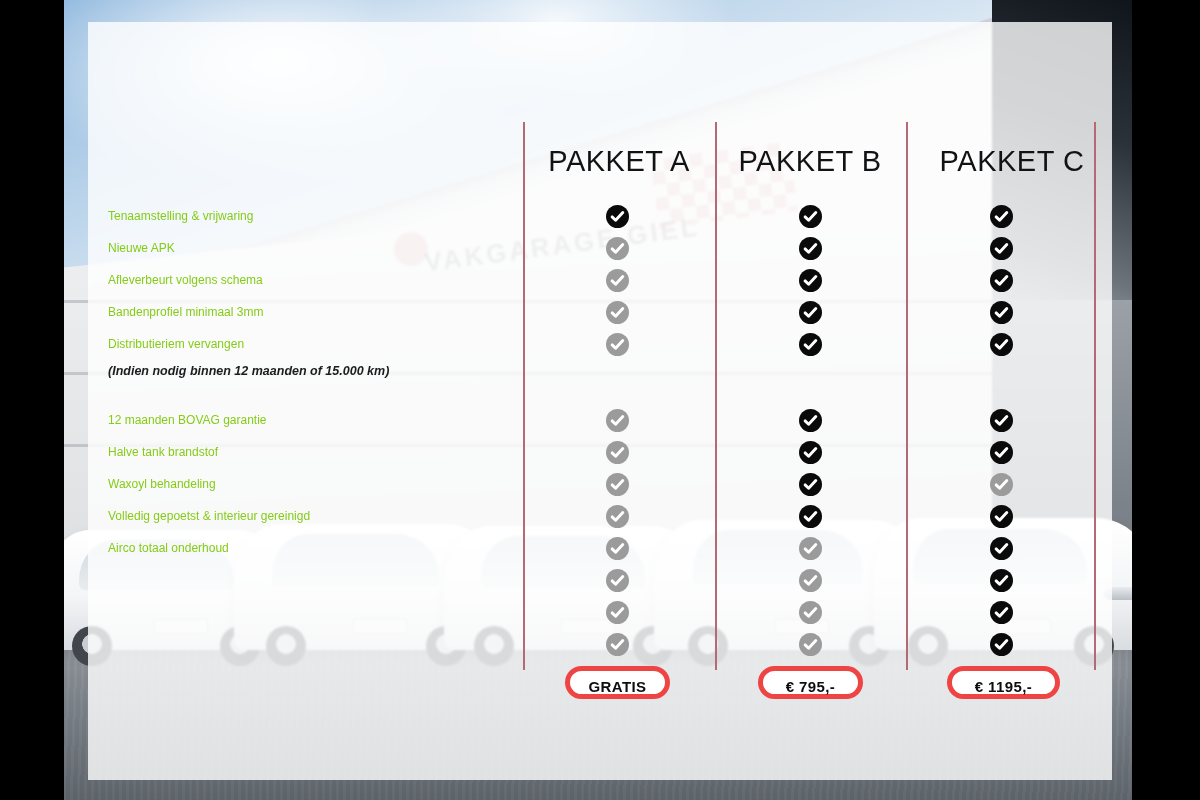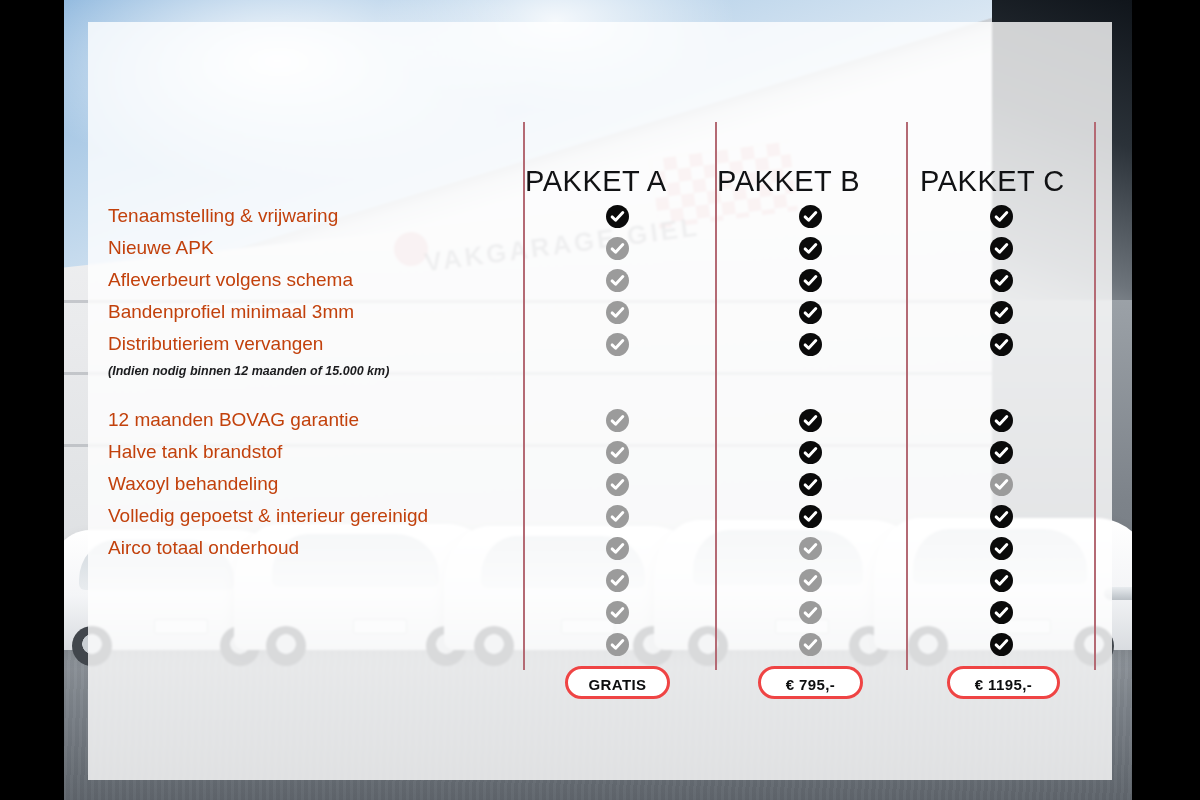--- a/index.html
+++ b/index.html
@@ -152,43 +152,43 @@
   #div-1 { left: 435px; }   
   #div-2 { left: 627px; }   
   #div-3 { left: 818px; }   
   #div-4 { left: 1006px; }  
 
   .col-head {
     position: absolute;
     top: 118px;
     height: 42px;
     line-height: 42px;
+    text-align: center;
     font-size: 29px;
     font-weight: 400;
     letter-spacing: 0.5px;
     color: #111214;
     white-space: nowrap;
-    margin-top: 20px;
   }
   #head-a { left: 437px; width: 188px; }
   #head-b { left: 629px; width: 186px; }
   #head-c { left: 832px; width: 184px; }
 
   
   #labels {
     position: absolute;
     left: 20px;
     top: 178px;
     width: 400px;
   }
   .feat-row {
     height: 32px;
     line-height: 32px;
-    font-size: 19px;
-    color: #c2410c;
+    font-size: 12px;
+    color: #84cc16;
     white-space: nowrap;
   }
   .feat-note {
     height: 22px;
     line-height: 22px;
     font-size: 12.5px;
     font-style: italic;
     font-weight: 700;
     color: #1b1c1e;
   }
@@ -227,21 +227,21 @@
     position: absolute;
     top: 644px;
     height: 33px;
     line-height: 31px;
     text-align: center;
     font-size: 15px;
     font-weight: 700;
     letter-spacing: 0.4px;
     color: #0c0d0e;
     background: #ffffff;
-    border: 3px solid #ef4444;
+    border: 5px solid #ef4444;
     border-radius: 18px;
     white-space: nowrap;
   }
   #price-a { left: 477px; width: 105px; }
   #price-b { left: 670px; width: 105px; }
   #price-c { left: 859px; width: 113px; }
 </style>
 </head>
 <body>
 

